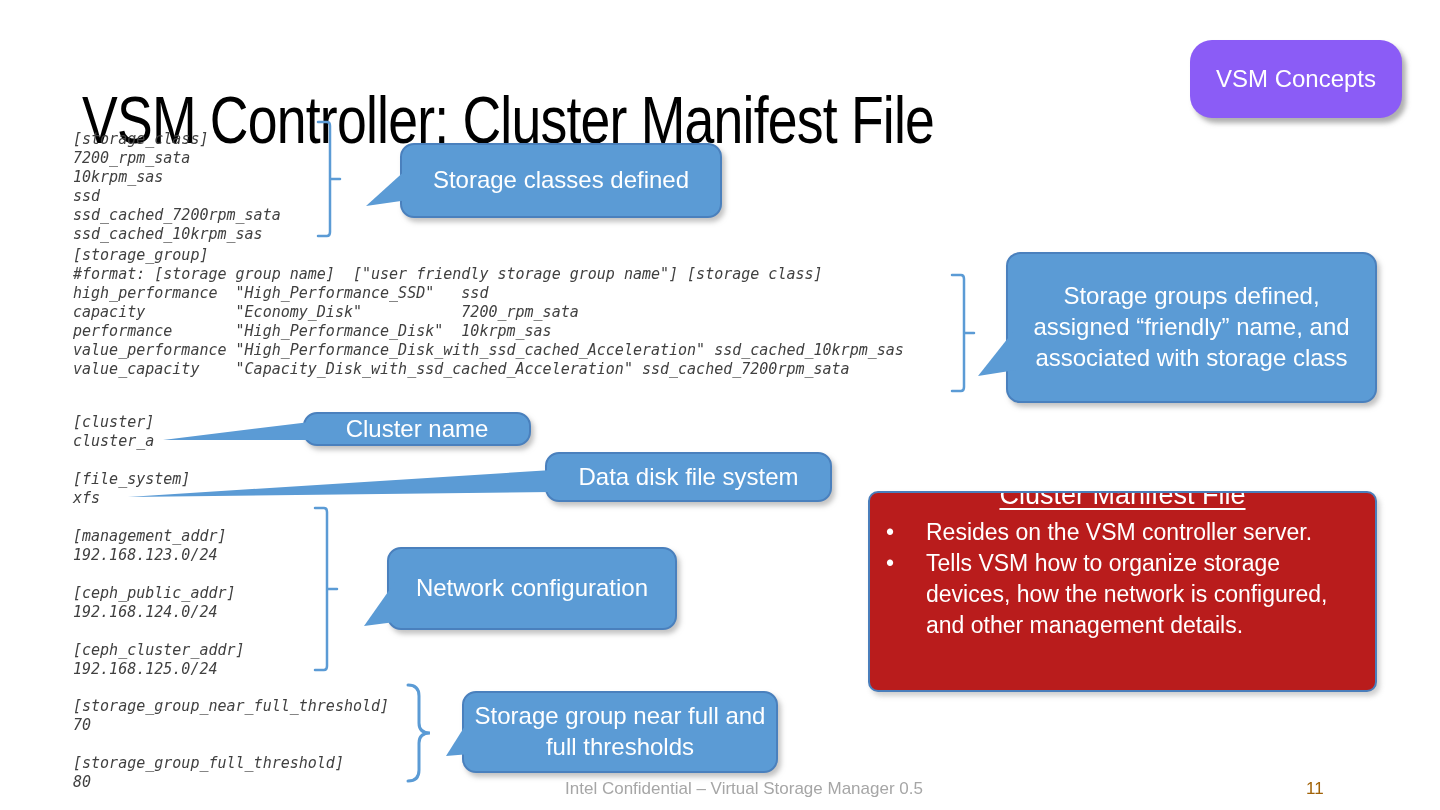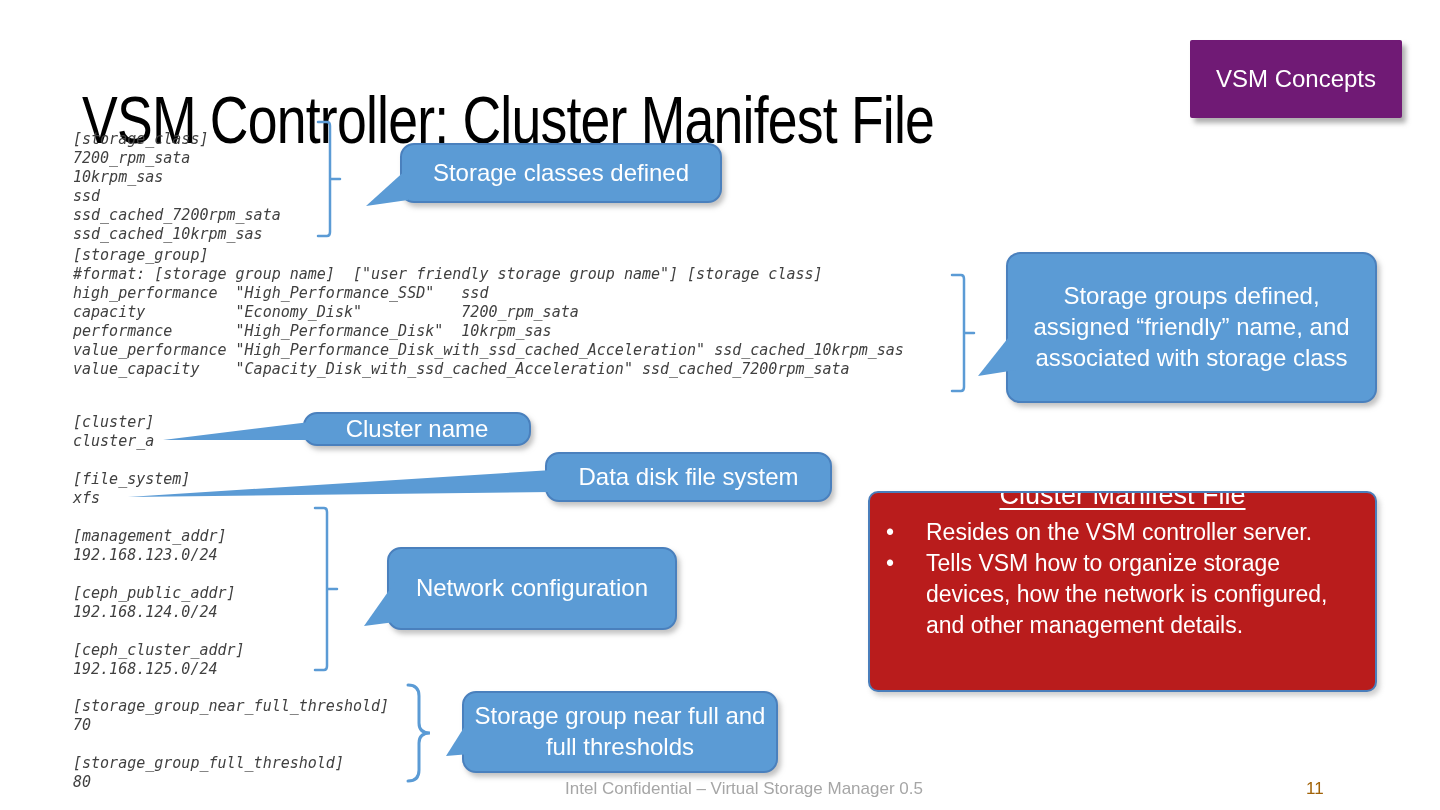--- a/index.html
+++ b/index.html
@@ -2,22 +2,22 @@
 <html><head>
 <meta charset="utf-8">
 <style>
   html,body{margin:0;padding:0;background:#ffffff;}
   #slide{position:relative;width:1440px;height:810px;background:#ffffff;overflow:hidden;
          font-family:"Liberation Sans",sans-serif;}
 
   .title{position:absolute;left:82px;top:36px;font-size:67px;font-weight:400;color:#000;
          letter-spacing:-1px;white-space:nowrap;transform:scaleX(0.80);transform-origin:left top;}
 
-  .badge{position:absolute;left:1190px;top:40px;width:212px;height:78px;background:#701a75;
-         border-radius:2px;color:#fff;font-size:24px;display:flex;align-items:center;
+  .badge{position:absolute;left:1190px;top:40px;width:212px;height:78px;background:#8b5cf6;
+         border-radius:22px;color:#fff;font-size:24px;display:flex;align-items:center;
          justify-content:center;box-shadow:4px 5px 5px rgba(110,110,110,.55);}
 
   .code{position:absolute;margin:0;font-family:"DejaVu Sans Mono","Liberation Mono",monospace;
         font-size:15px;line-height:19px;color:#404040;white-space:pre;font-style:italic;}
 
   .bubble{position:absolute;background:#5B9BD5;border:2px solid #4A80BD;border-radius:14px;
           color:#fff;display:flex;align-items:center;justify-content:center;text-align:center;
           box-sizing:border-box;box-shadow:3px 4px 5px rgba(135,135,135,.5);line-height:1.28;}
 
   .tail{position:absolute;}
@@ -82,21 +82,21 @@
   <svg class="bracket" style="left:950px;top:273px" width="26" height="120">
     <path d="M2 2 L11 2 Q14 2 14 6 L14 114 Q14 118 11 118 L2 118 M14 60 L24 60" fill="none" stroke="#5B9BD5" stroke-width="2.5" stroke-linecap="round"></path>
   </svg>
   <svg class="bracket" style="left:313px;top:506px" width="26" height="166">
     <path d="M2 2 L11 2 Q14 2 14 6 L14 160 Q14 164 11 164 L2 164 M14 83 L24 83" fill="none" stroke="#5B9BD5" stroke-width="2.5" stroke-linecap="round"></path>
   </svg>
   <svg class="bracket" style="left:400px;top:682px" width="34" height="102">
     <path d="M8 3 Q19 3 19 14 L19 41 Q19 51 30 51 Q19 51 19 61 L19 88 Q19 99 8 99" fill="none" stroke="#5B9BD5" stroke-width="3" stroke-linecap="round"></path>
   </svg>
 
-  <div class="bubble" style="left:400px;top:143px;width:322px;height:60px;font-size:24px">
+  <div class="bubble" style="left:400px;top:143px;width:322px;height:75px;font-size:24px">
     <span>Storage classes defined</span>
   </div>
   <svg class="tail" style="left:364px;top:160px" width="44" height="52">
     <polygon points="2,46 44,8 44,40" fill="#5B9BD5"></polygon>
   </svg>
 
   <div class="bubble" style="left:1006px;top:252px;width:371px;height:151px;font-size:24px;padding:8px 14px">
     <span>Storage groups defined, assigned “friendly” name, and associated with storage class</span>
   </div>
   <svg class="tail" style="left:976px;top:324px" width="40" height="56">

